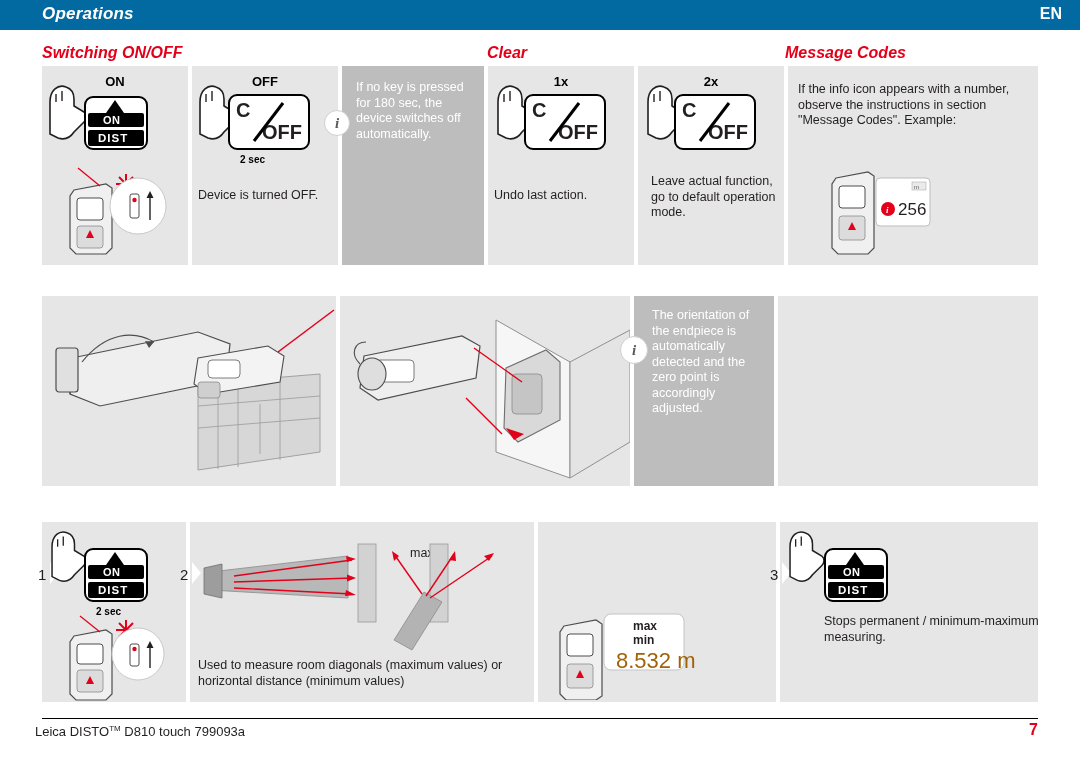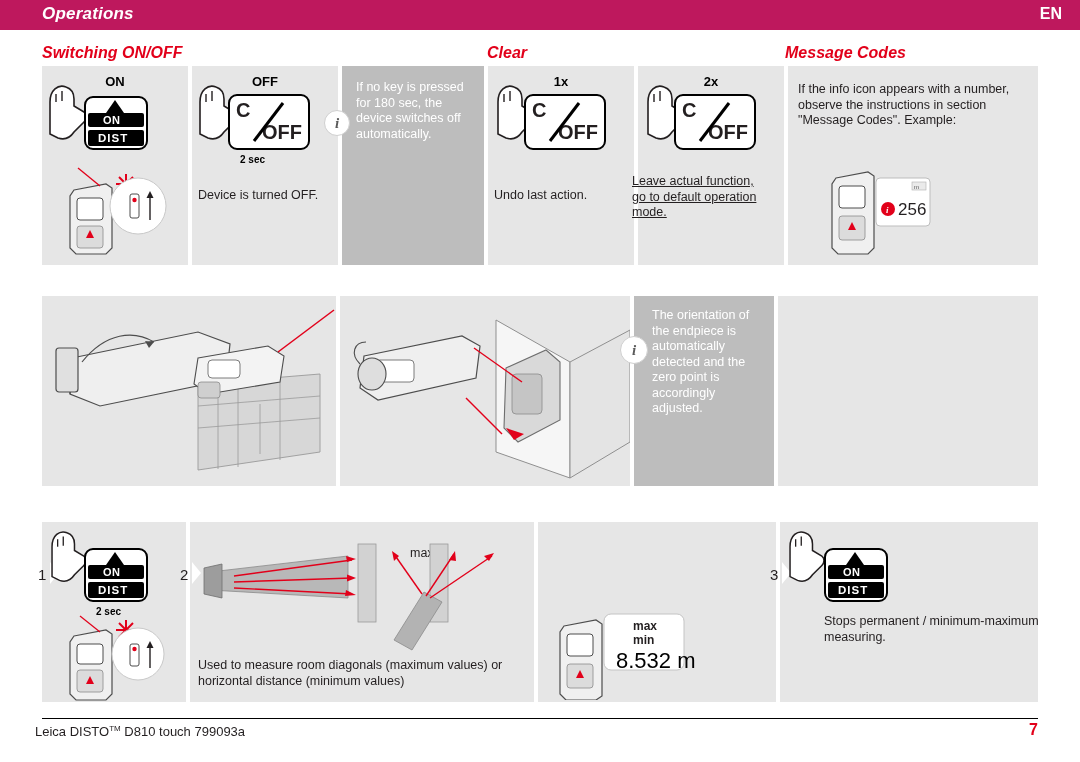--- a/index.html
+++ b/index.html
@@ -9,21 +9,21 @@
     font-family:"Liberation Sans", sans-serif;
     color:#231f20;
     overflow:hidden;
     position:relative;
   }
   .page{position:relative;width:1080px;height:762px;}
 
   
   .topbar{
     position:absolute;left:0;top:0;width:1080px;height:30px;
-    background:#be185d;
+    background:#0369a1;
   }
   .topbar .title{
     position:absolute;left:42px;top:4px;
     font-size:17px;font-weight:bold;font-style:italic;color:#ffffff;
     letter-spacing:.2px;
   }
   .topbar .lang{
     position:absolute;right:18px;top:5px;
     font-size:16px;font-weight:bold;color:#ffffff;
   }
@@ -198,21 +198,21 @@
     <path d="M6 20 C6 8 14 2 22 5 C28 7 30 12 30 17 L30 24 L40 30 C43 32 43 37 40 40 L30 50 C26 56 20 58 14 56 L6 52 Z" fill="#ffffff" stroke="#231f20" stroke-width="1.6"></path>
     <path d="M12 20 L12 12" stroke="#231f20" stroke-width="1.4" fill="none"></path>
     <path d="M18 19 L18 9" stroke="#231f20" stroke-width="1.4" fill="none"></path>
   </svg>
   <div class="keybox" style="left:674px;top:94px;width:82px;height:56px;"></div>
   <div style="position:absolute;left:682px;top:99px;font-size:20px;font-weight:bold;">C</div>
   <div style="position:absolute;left:708px;top:121px;font-size:20px;font-weight:bold;">OFF</div>
   <svg style="position:absolute;left:674px;top:94px;" width="82" height="56">
     <path d="M55 9 L26 47" stroke="#000" stroke-width="3"></path>
   </svg>
-  <div class="note" style="left:632px;top:174px;width:134px;text-decoration:underline;">Leave actual function, go to default operation mode.</div>
+  <div class="note" style="left:651px;top:174px;width:134px;">Leave actual function, go to default operation mode.</div>
 
   <div class="note" style="left:798px;top:82px;width:236px;">If the info icon appears with a number, observe the instructions in section "Message Codes". Example:</div>
   <svg style="position:absolute;left:818px;top:156px;" width="130" height="104" viewBox="0 0 130 104">
     <path d="M18 22 L50 16 L56 20 L56 92 L50 98 L20 98 L14 92 L14 28 Z" fill="#f0f0f0" stroke="#4d4d4d" stroke-width="1.2"></path>
     <rect x="21" y="30" width="26" height="22" rx="3" fill="#ffffff" stroke="#4d4d4d" stroke-width="1"></rect>
     <rect x="21" y="60" width="26" height="24" rx="3" fill="#dcdcdc" stroke="#8a8a8a" stroke-width="0.8"></rect>
     <path d="M30 74 l4 -8 l4 8 z" fill="#e2001a"></path>
 
     <rect x="58" y="22" width="54" height="48" rx="4" fill="#ffffff" stroke="#bdbdbd" stroke-width="1"></rect>
     <rect x="94" y="26" width="14" height="8" fill="#eaeaea" stroke="#b0b0b0" stroke-width="0.6"></rect>
@@ -349,21 +349,21 @@
   <svg style="position:absolute;left:548px;top:600px;" width="140" height="100" viewBox="0 0 140 100">
     <path d="M16 26 L48 20 L54 24 L54 96 L48 100 L18 100 L12 94 L12 32 Z" fill="#f0f0f0" stroke="#4d4d4d" stroke-width="1.2"></path>
     <rect x="19" y="34" width="26" height="22" rx="3" fill="#ffffff" stroke="#4d4d4d" stroke-width="1"></rect>
     <rect x="19" y="64" width="26" height="24" rx="3" fill="#dcdcdc" stroke="#8a8a8a" stroke-width="0.8"></rect>
     <path d="M28 78 l4 -8 l4 8 z" fill="#e2001a"></path>
 
     <rect x="56" y="14" width="80" height="56" rx="7" fill="#ffffff" stroke="#c4c4c4" stroke-width="1"></rect>
   </svg>
   <div style="position:absolute;left:633px;top:619px;font-size:12px;font-weight:bold;color:#231f20;">max</div>
   <div style="position:absolute;left:633px;top:633px;font-size:12px;font-weight:bold;color:#231f20;">min</div>
-  <div class="disp-val" style="position:absolute;left:616px;top:648px;font-size:22px;color:#000000;">8.532 m</div>
+  <div class="disp-val" style="position:absolute;left:616px;top:648px;font-size:22px;color:#a16207;">8.532 m</div>
 
   <div class="stepnum" style="left:770px;top:566px;">3</div>
   <div class="steparrow" style="left:782px;top:562px;"></div>
   <svg class="hand" style="left:784px;top:528px;" width="42" height="58" viewBox="0 0 44 62">
     <path d="M6 20 C6 8 14 2 22 5 C28 7 30 12 30 17 L30 24 L40 30 C43 32 43 37 40 40 L30 50 C26 56 20 58 14 56 L6 52 Z" fill="#ffffff" stroke="#231f20" stroke-width="1.6"></path>
     <path d="M12 20 L12 12" stroke="#231f20" stroke-width="1.4" fill="none"></path>
     <path d="M18 19 L18 9" stroke="#231f20" stroke-width="1.4" fill="none"></path>
   </svg>
   <div class="keybox" style="left:824px;top:548px;width:64px;height:54px;"></div>
   <div class="triangle-up" style="left:846px;top:552px;"></div>

